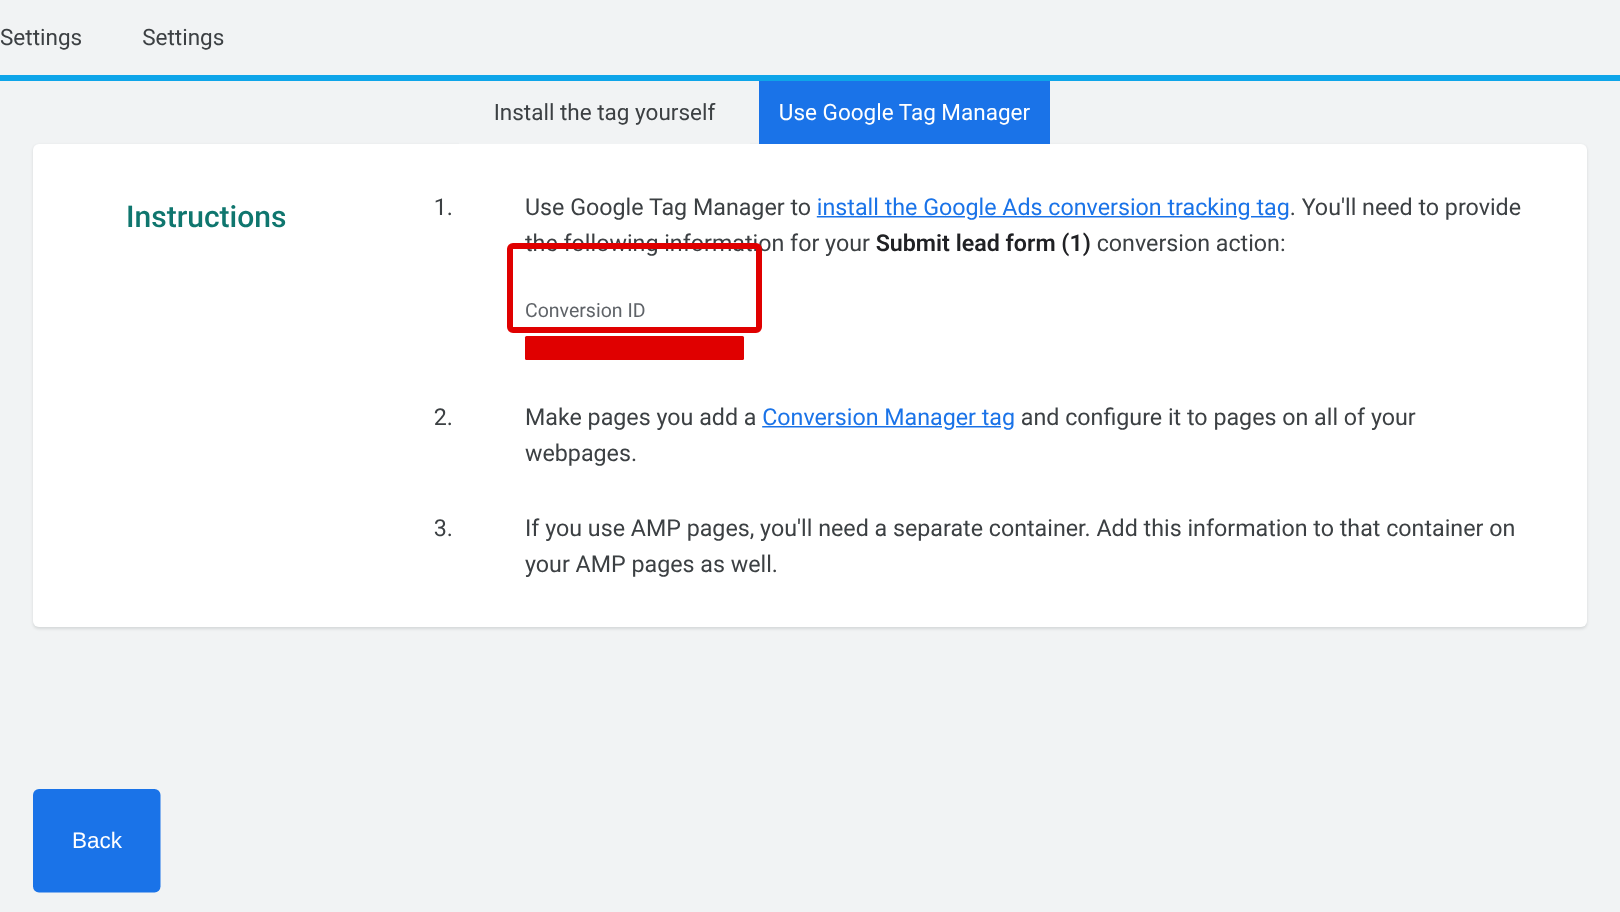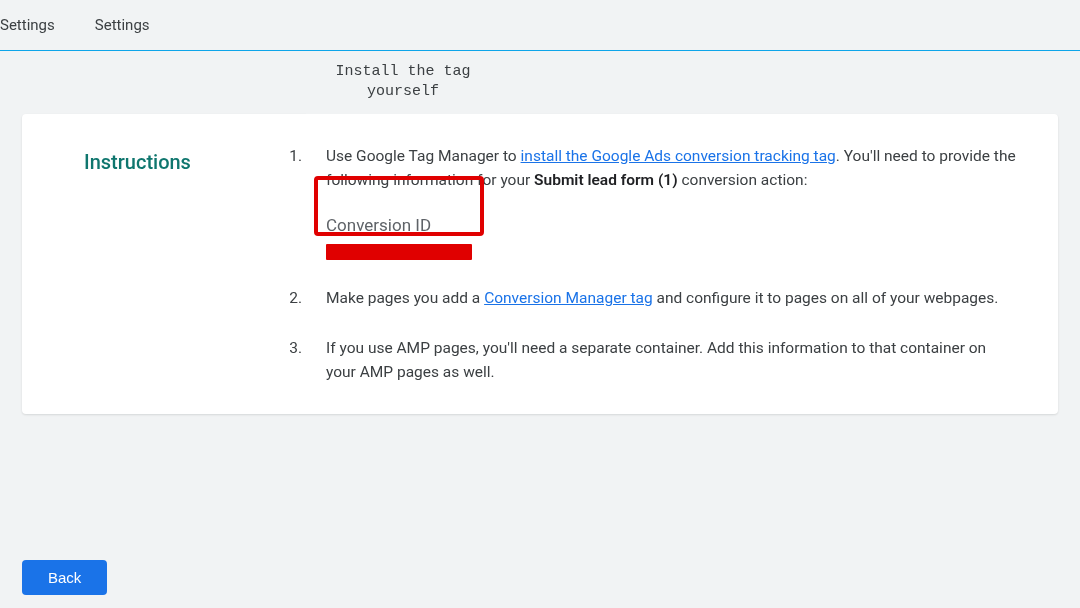--- a/index.html
+++ b/index.html
@@ -9,37 +9,36 @@
       color: #202124;
       width: 1080px;
       height: 608px;
       overflow: hidden;
       position: relative;
     }
     .top-nav {
       display: flex;
       gap: 40px;
       padding: 10px 0 10px 0;
-      border-bottom: 1px solid #0ea5e9;
+      border-bottom: 4px solid #0ea5e9;
       background: #f1f3f4;
     }
     .top-nav span {
       font-size: 15px;
       color: #3c4043;
       padding: 6px 0;
       cursor: pointer;
     }
     .card-area {
       margin: 0 22px;
     }
     .tabs-row {
       display: flex;
       gap: 6px;
       margin-left: 284px;
-      font-family: Liberation Mono, monospace;
     }
     .tab {
       flex: 0 0 194px;
       text-align: center;
       padding: 11px 6px;
       font-size: 15px;
       line-height: 1.35;
       cursor: pointer;
     }
     .tab.inactive {
@@ -76,27 +75,27 @@
     .li {
       display: flex;
       gap: 24px;
       margin-bottom: 26px;
     }
     .li .num {
       flex: 0 0 20px;
       text-align: right;
       color: #3c4043;
     }
-    .li .body { flex: 1; }
+    .li .body { flex: 1; margin-left: 24px; }
     a.link { color: #1a73e8; text-decoration: underline; cursor: pointer; }
     .bold { font-weight: 600; color: #202124; }
     .field-block { margin-top: 20px; }
     .field-label {
       color: #5f6368;
-      font-size: 17px;
+      font-size: 13px;
       margin-bottom: 6px;
     }
     .redact-box {
       position: relative;
       display: inline-block;
     }
     .red-border {
       position: absolute;
       border: 4px solid #e00000;
       border-radius: 4px;
@@ -114,37 +113,38 @@
     .red-bar.w1 { width: 146px; }
     .red-bar.w2 { width: 198px; height: 20px; }
     .back-btn {
       position: absolute;
       left: 22px;
       bottom: 13px;
       background: #1a73e8;
       color: #fff;
       border: none;
       border-radius: 4px;
-      padding: 9px 26px;
+      padding: 26px 26px;
       font-size: 15px;
       font-weight: 500;
       cursor: pointer;
     }
   </style>
 </head>
 <body>
 
 <div class="top-nav">
   <span>Settings</span>
   <span>Settings</span>
 </div>
 
 <div class="card-area">
   <div class="tabs-row">
     <div class="tab inactive">Install the tag yourself</div>
+    <div class="tab active">Use Google Tag Manager</div>
   </div>
 
   <div class="card">
     <div class="instructions-label">Instructions</div>
 
     <div class="ol">
 
       <div class="li">
         <div class="num">1.</div>
         <div class="body">

